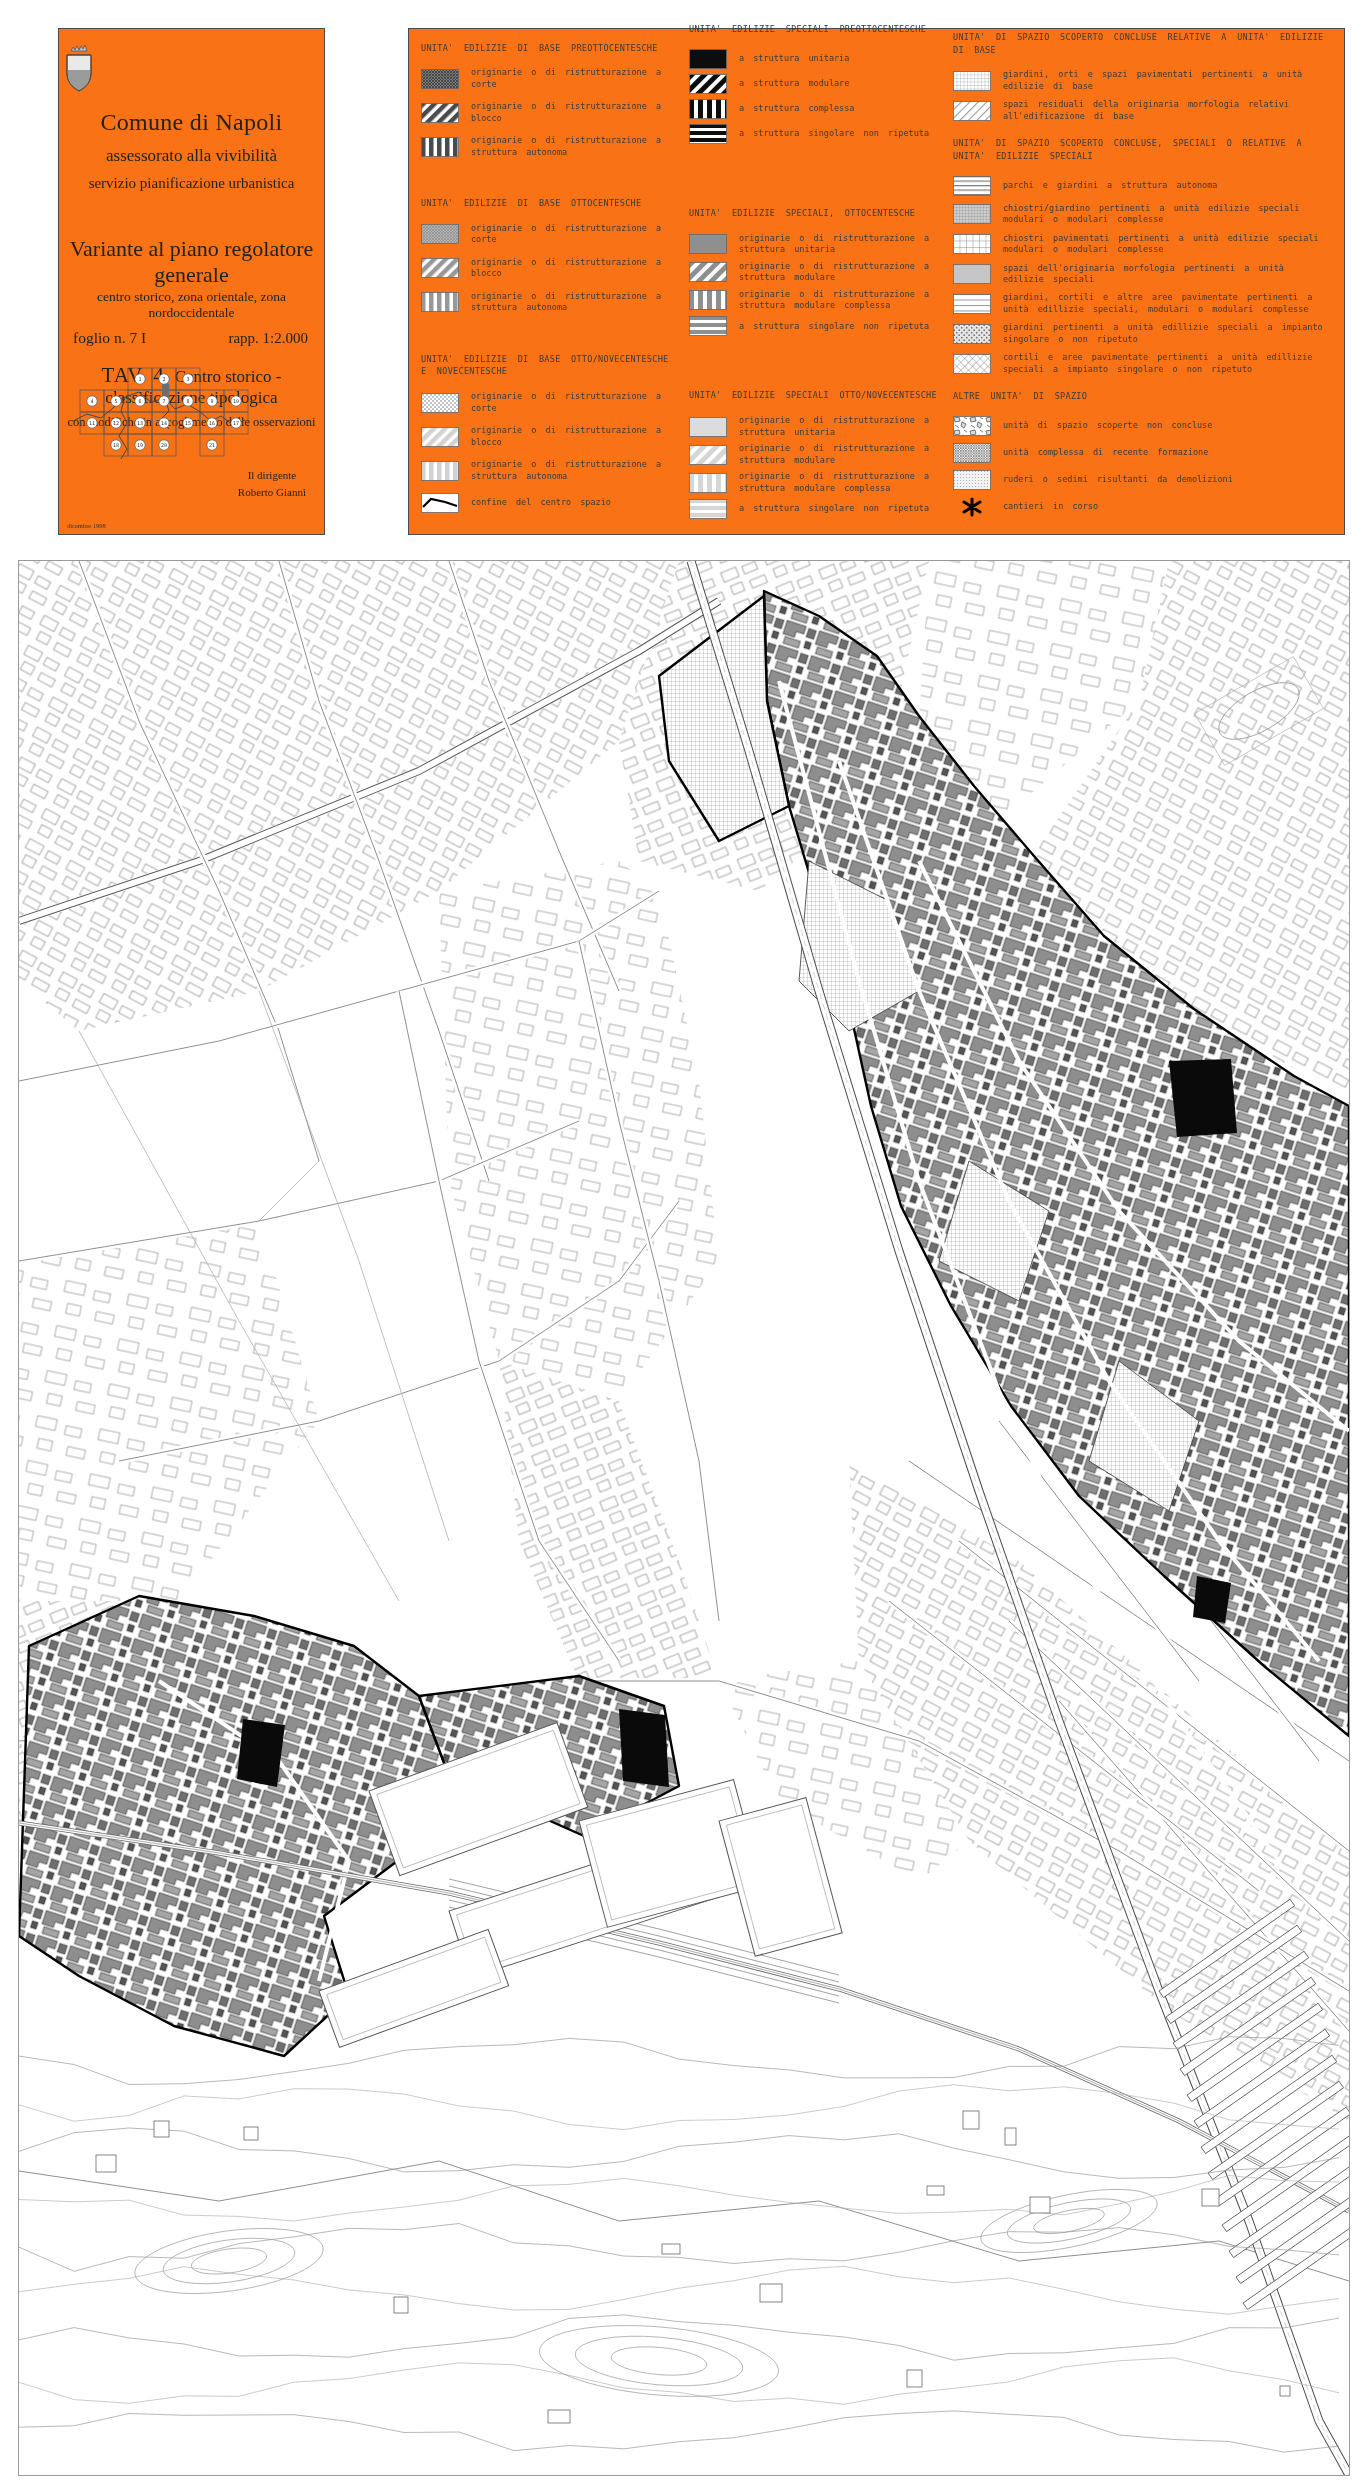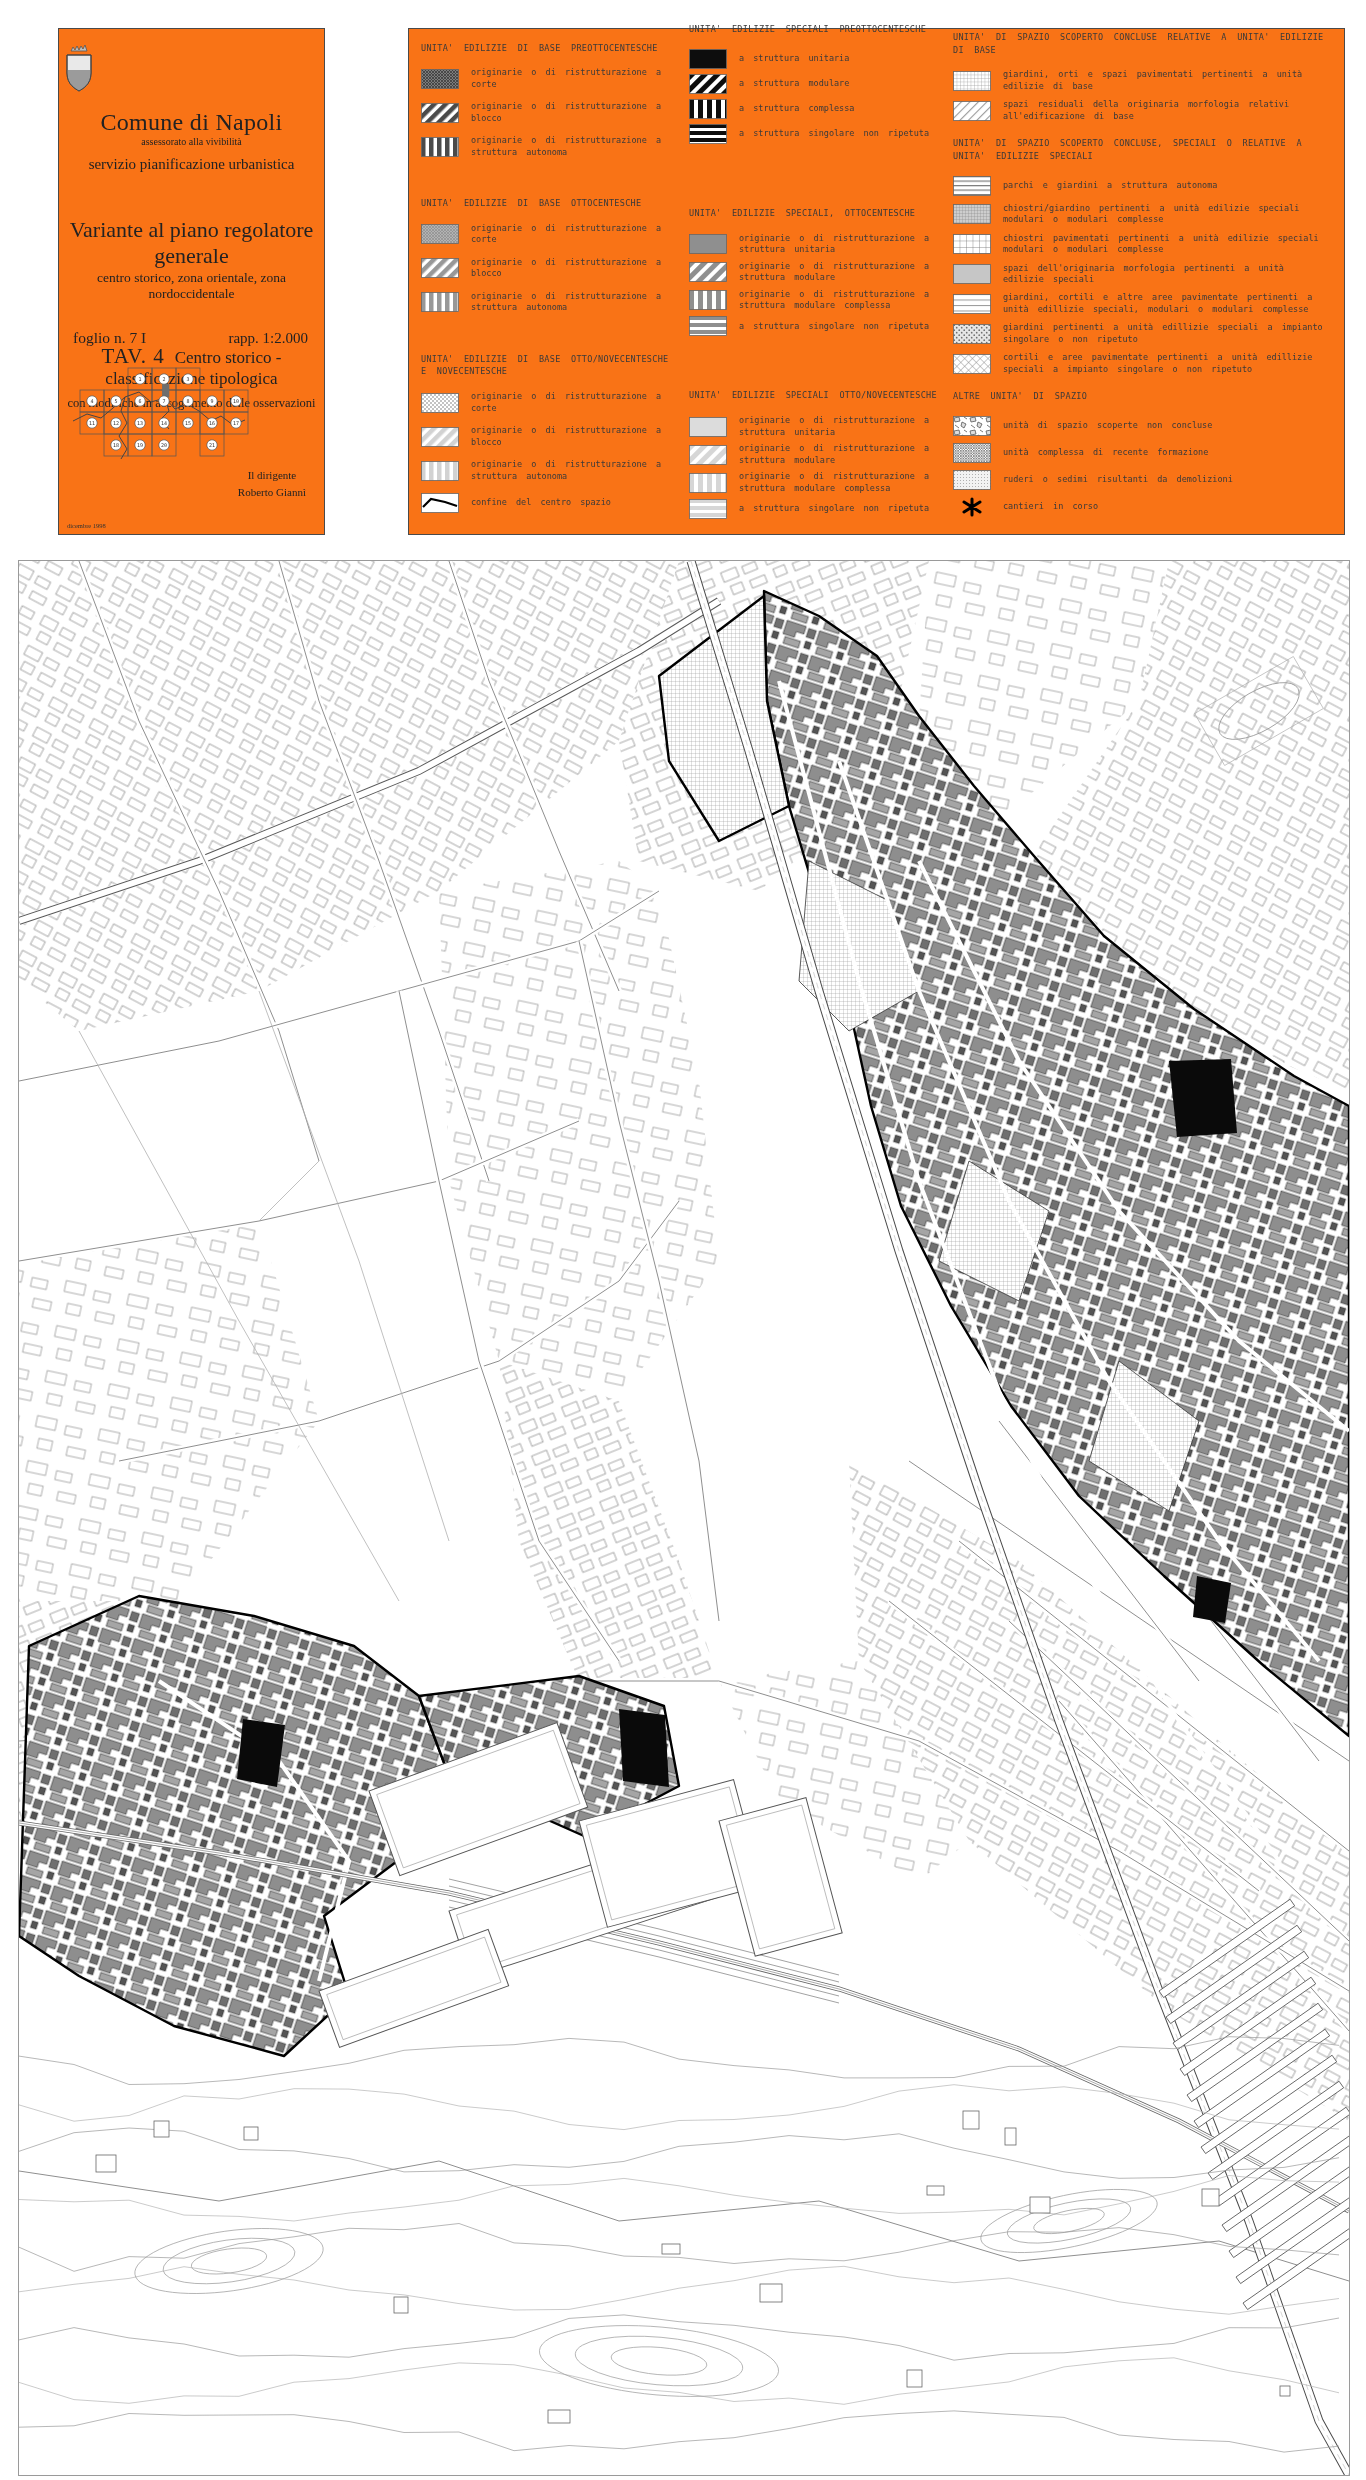--- a/index.html
+++ b/index.html
@@ -4,21 +4,21 @@
 <style>
   html,body{margin:0;padding:0;background:#fff;}
   body{width:1366px;height:2480px;position:relative;overflow:hidden;
        font-family:"Liberation Sans",sans-serif;color:#222;}
   .panel{position:absolute;border:1px solid #4a4a4a;background:#f97316;box-sizing:border-box;align-items:flex-end;}
   
   #title-panel{left:58px;top:28px;width:267px;height:507px;
       font-family:"Liberation Serif",serif;text-align:center;}
   .tp-crest{margin-top:16px;}
   .tp-authority{font-size:24px;margin-top:8px;letter-spacing:.3px;}
-  .tp-dept{font-size:10px;margin-top:0;font-family:Liberation Serif, serif;}
+  .tp-dept{font-size:17px;margin-top:10px;font-family:Liberation Serif, serif;}
   .tp-office{font-size:15px;margin-top:9px;}
   .tp-plan{font-size:22px;margin-top:44px;}
   .tp-plansub{font-size:13.5px;margin-top:1px;}
   .tp-tavrow{margin-top:42px;}
   .tp-tav{font-size:21px;letter-spacing:1px;}
   .tp-sheettitle{font-size:17px;margin-left:6px;}
   .tp-note{font-size:12.5px;margin-top:7px;}
   .tp-fogliorow{position:absolute;left:14px;right:16px;top:300px;display:flex;
       justify-content:space-between;align-items:baseline;}
   .tp-foglio{font-size:15.5px;}

